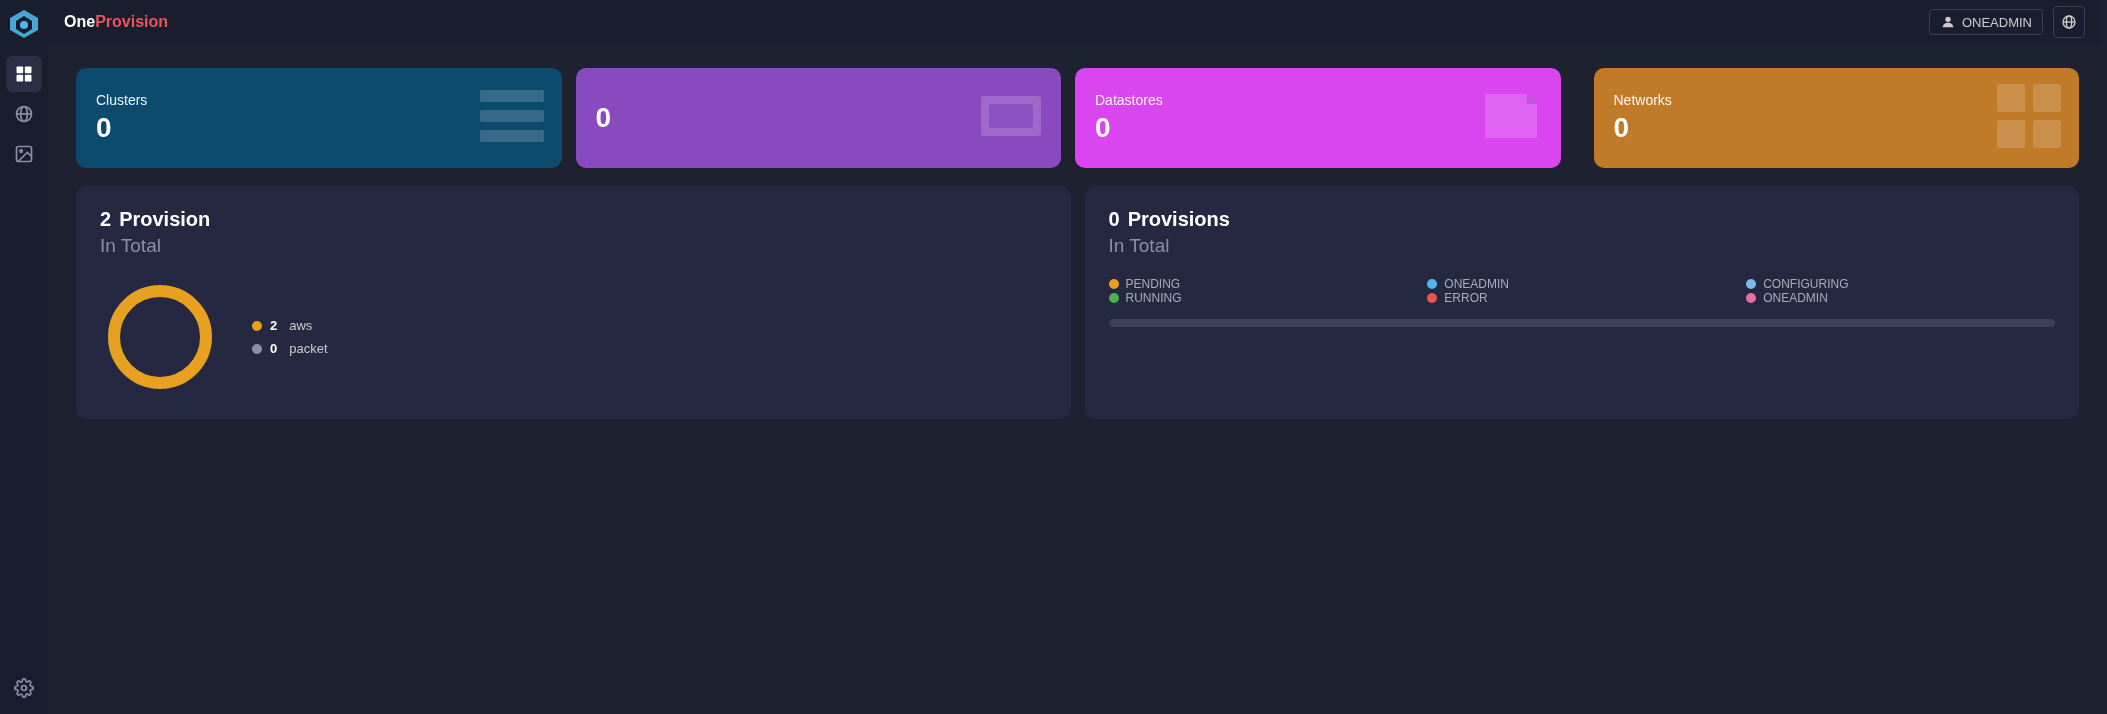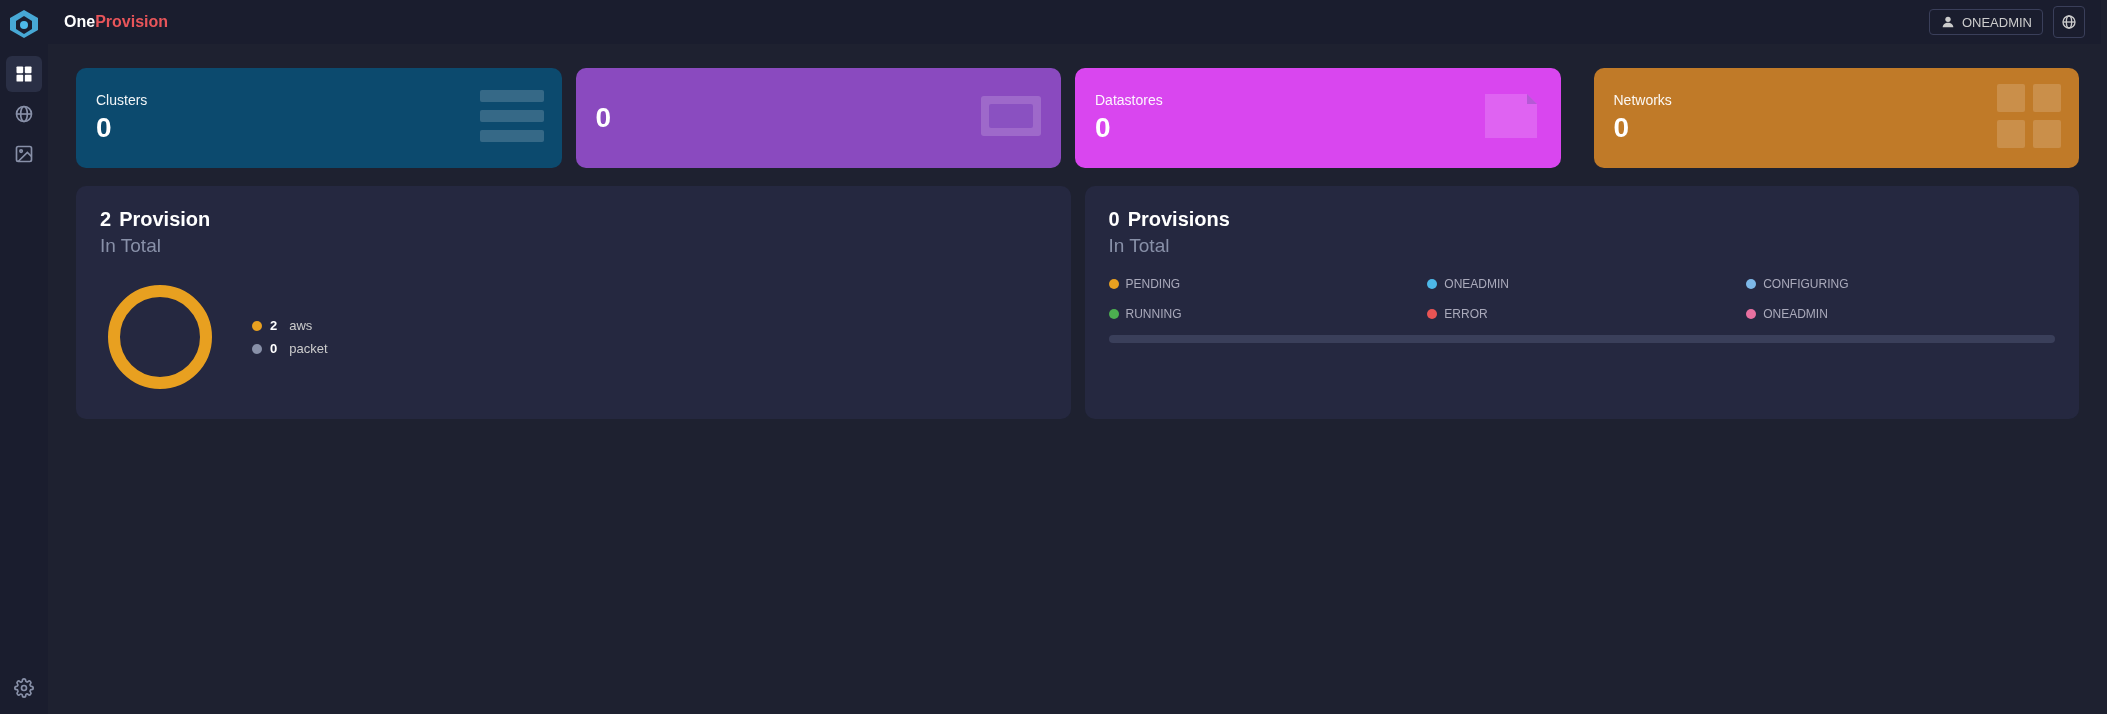--- a/index.html
+++ b/index.html
@@ -216,21 +216,21 @@
     .legend-count {
       font-weight: 600;
       color: #fff;
       margin-right: 4px;
     }
 
     
     .provisions-legend {
       display: grid;
       grid-template-columns: 1fr 1fr 1fr;
-      gap: 16px 10px;
+      gap: 0 10px;
       margin-top: 20px;
     }
     .prov-legend-item {
       display: flex;
       align-items: center;
       gap: 7px;
       font-size: 12px;
       color: #aab;
     }
     .prov-dot {

